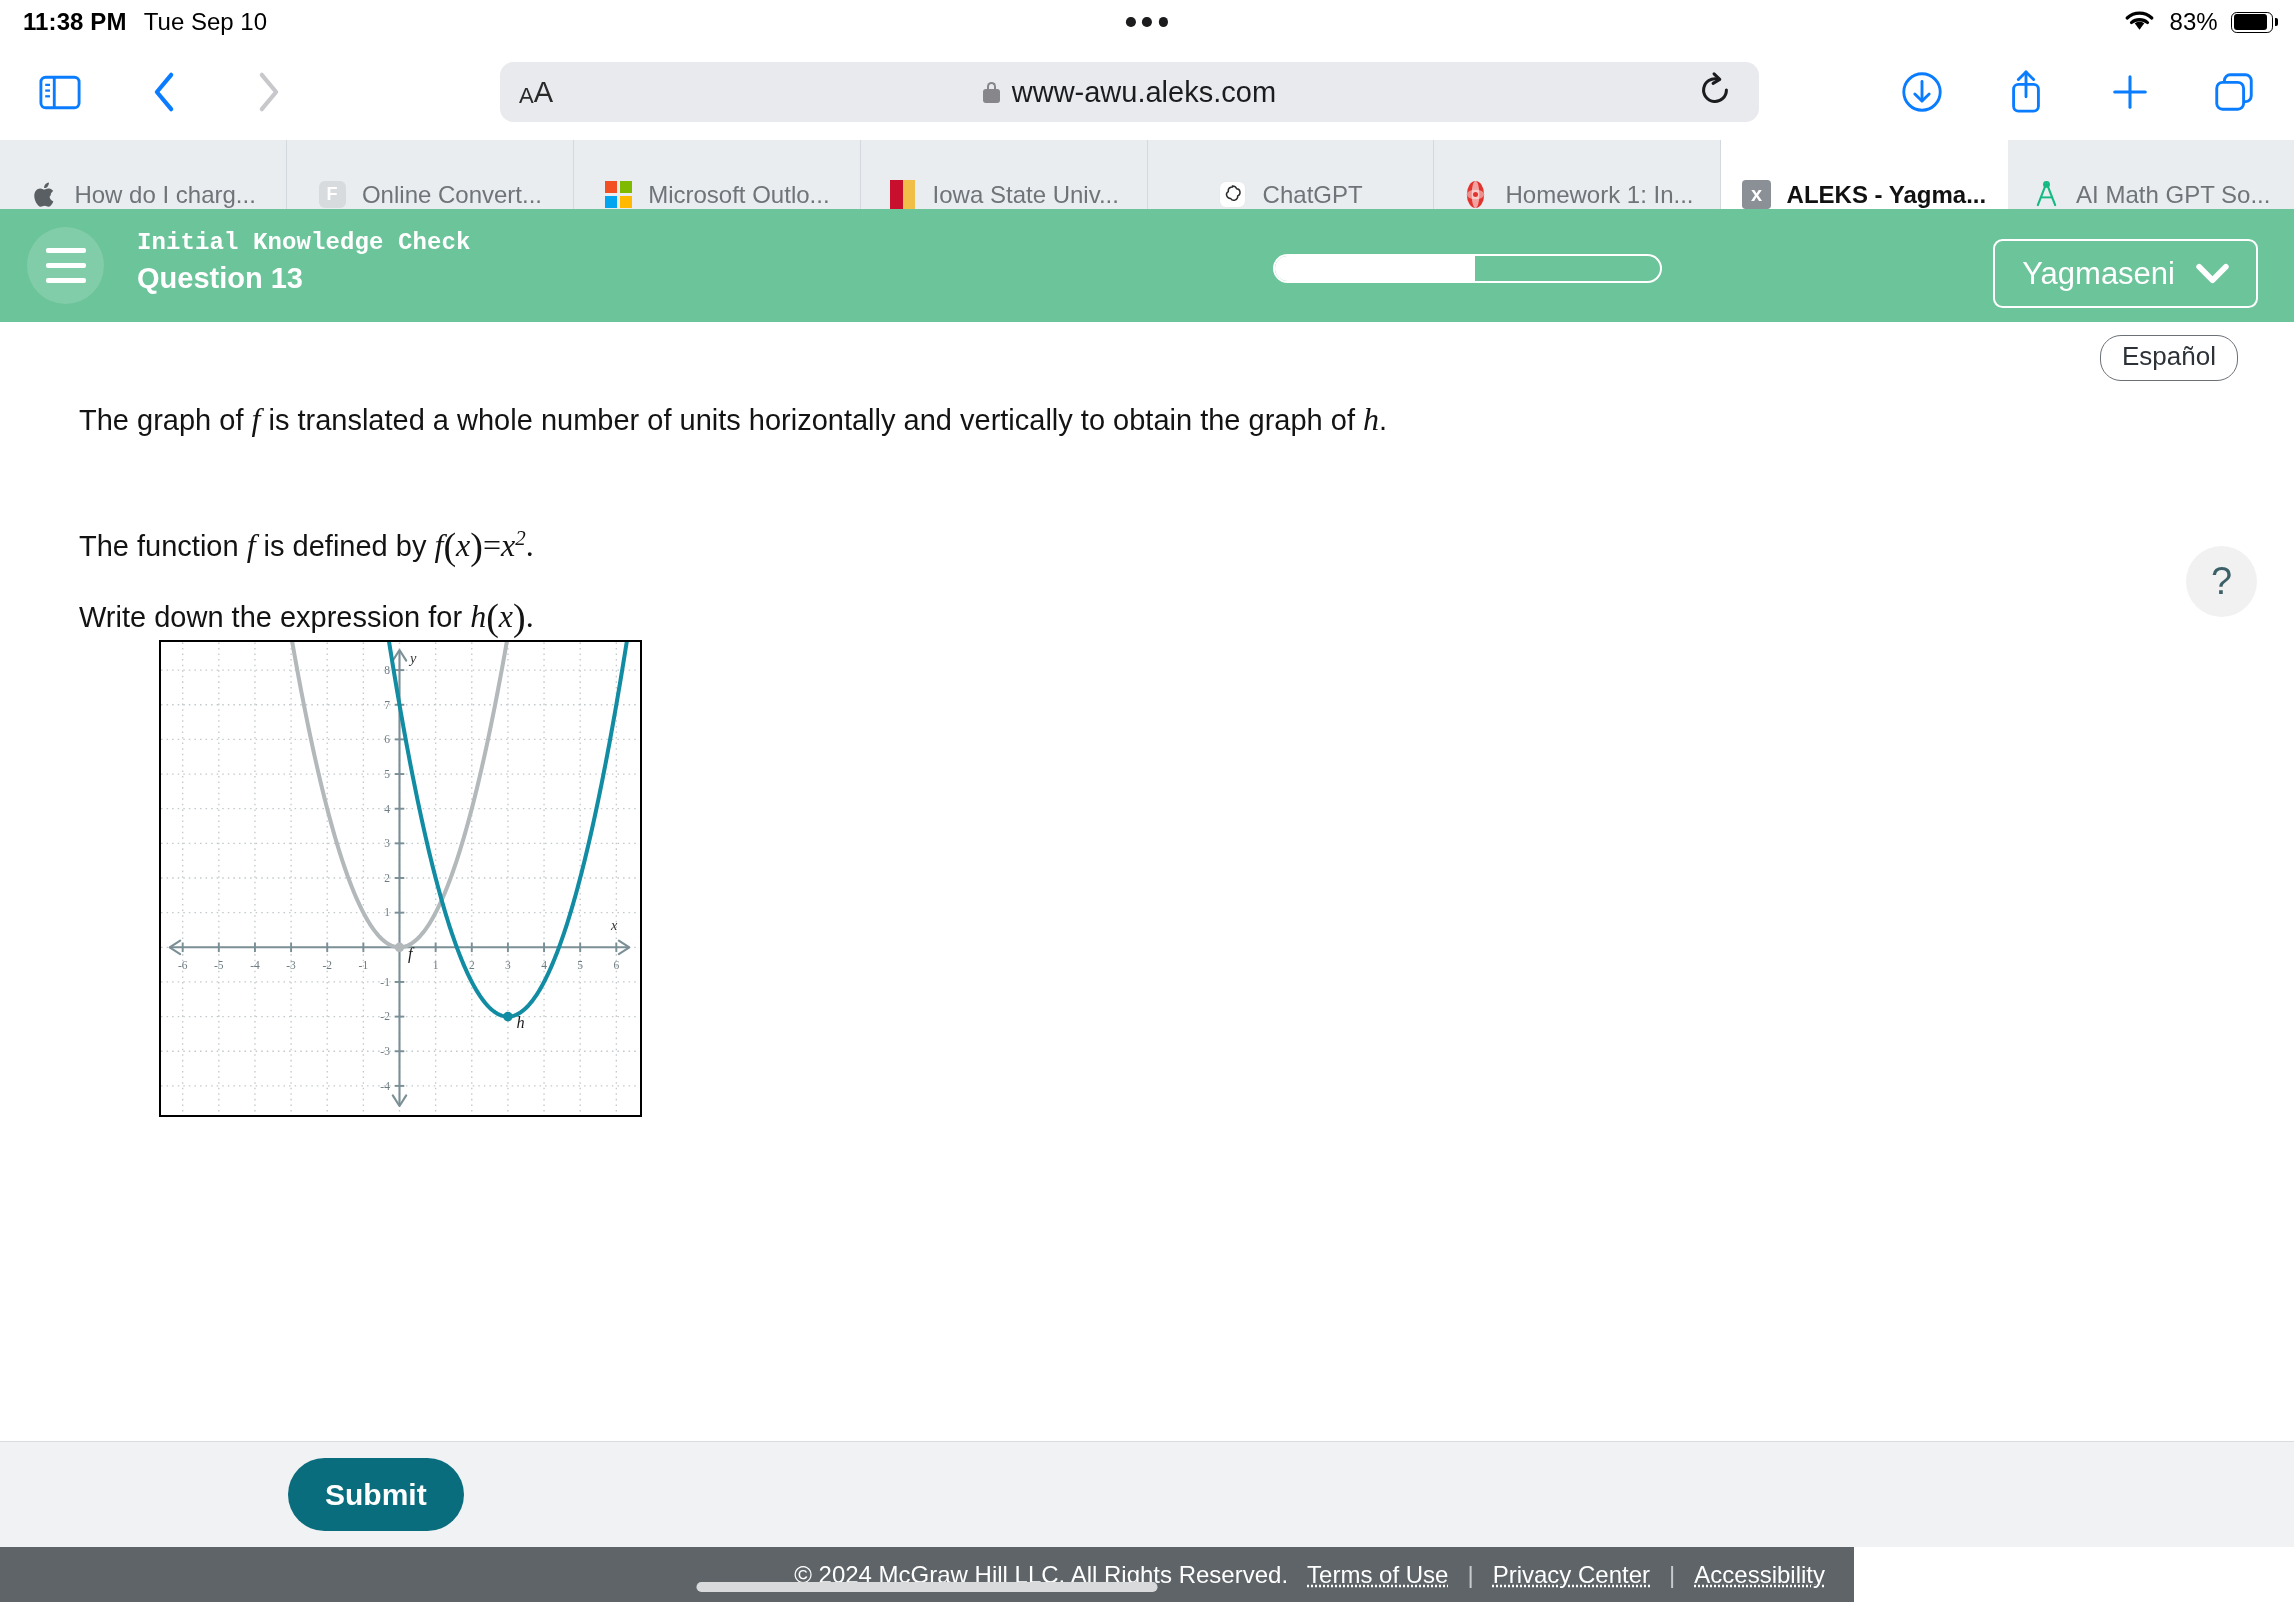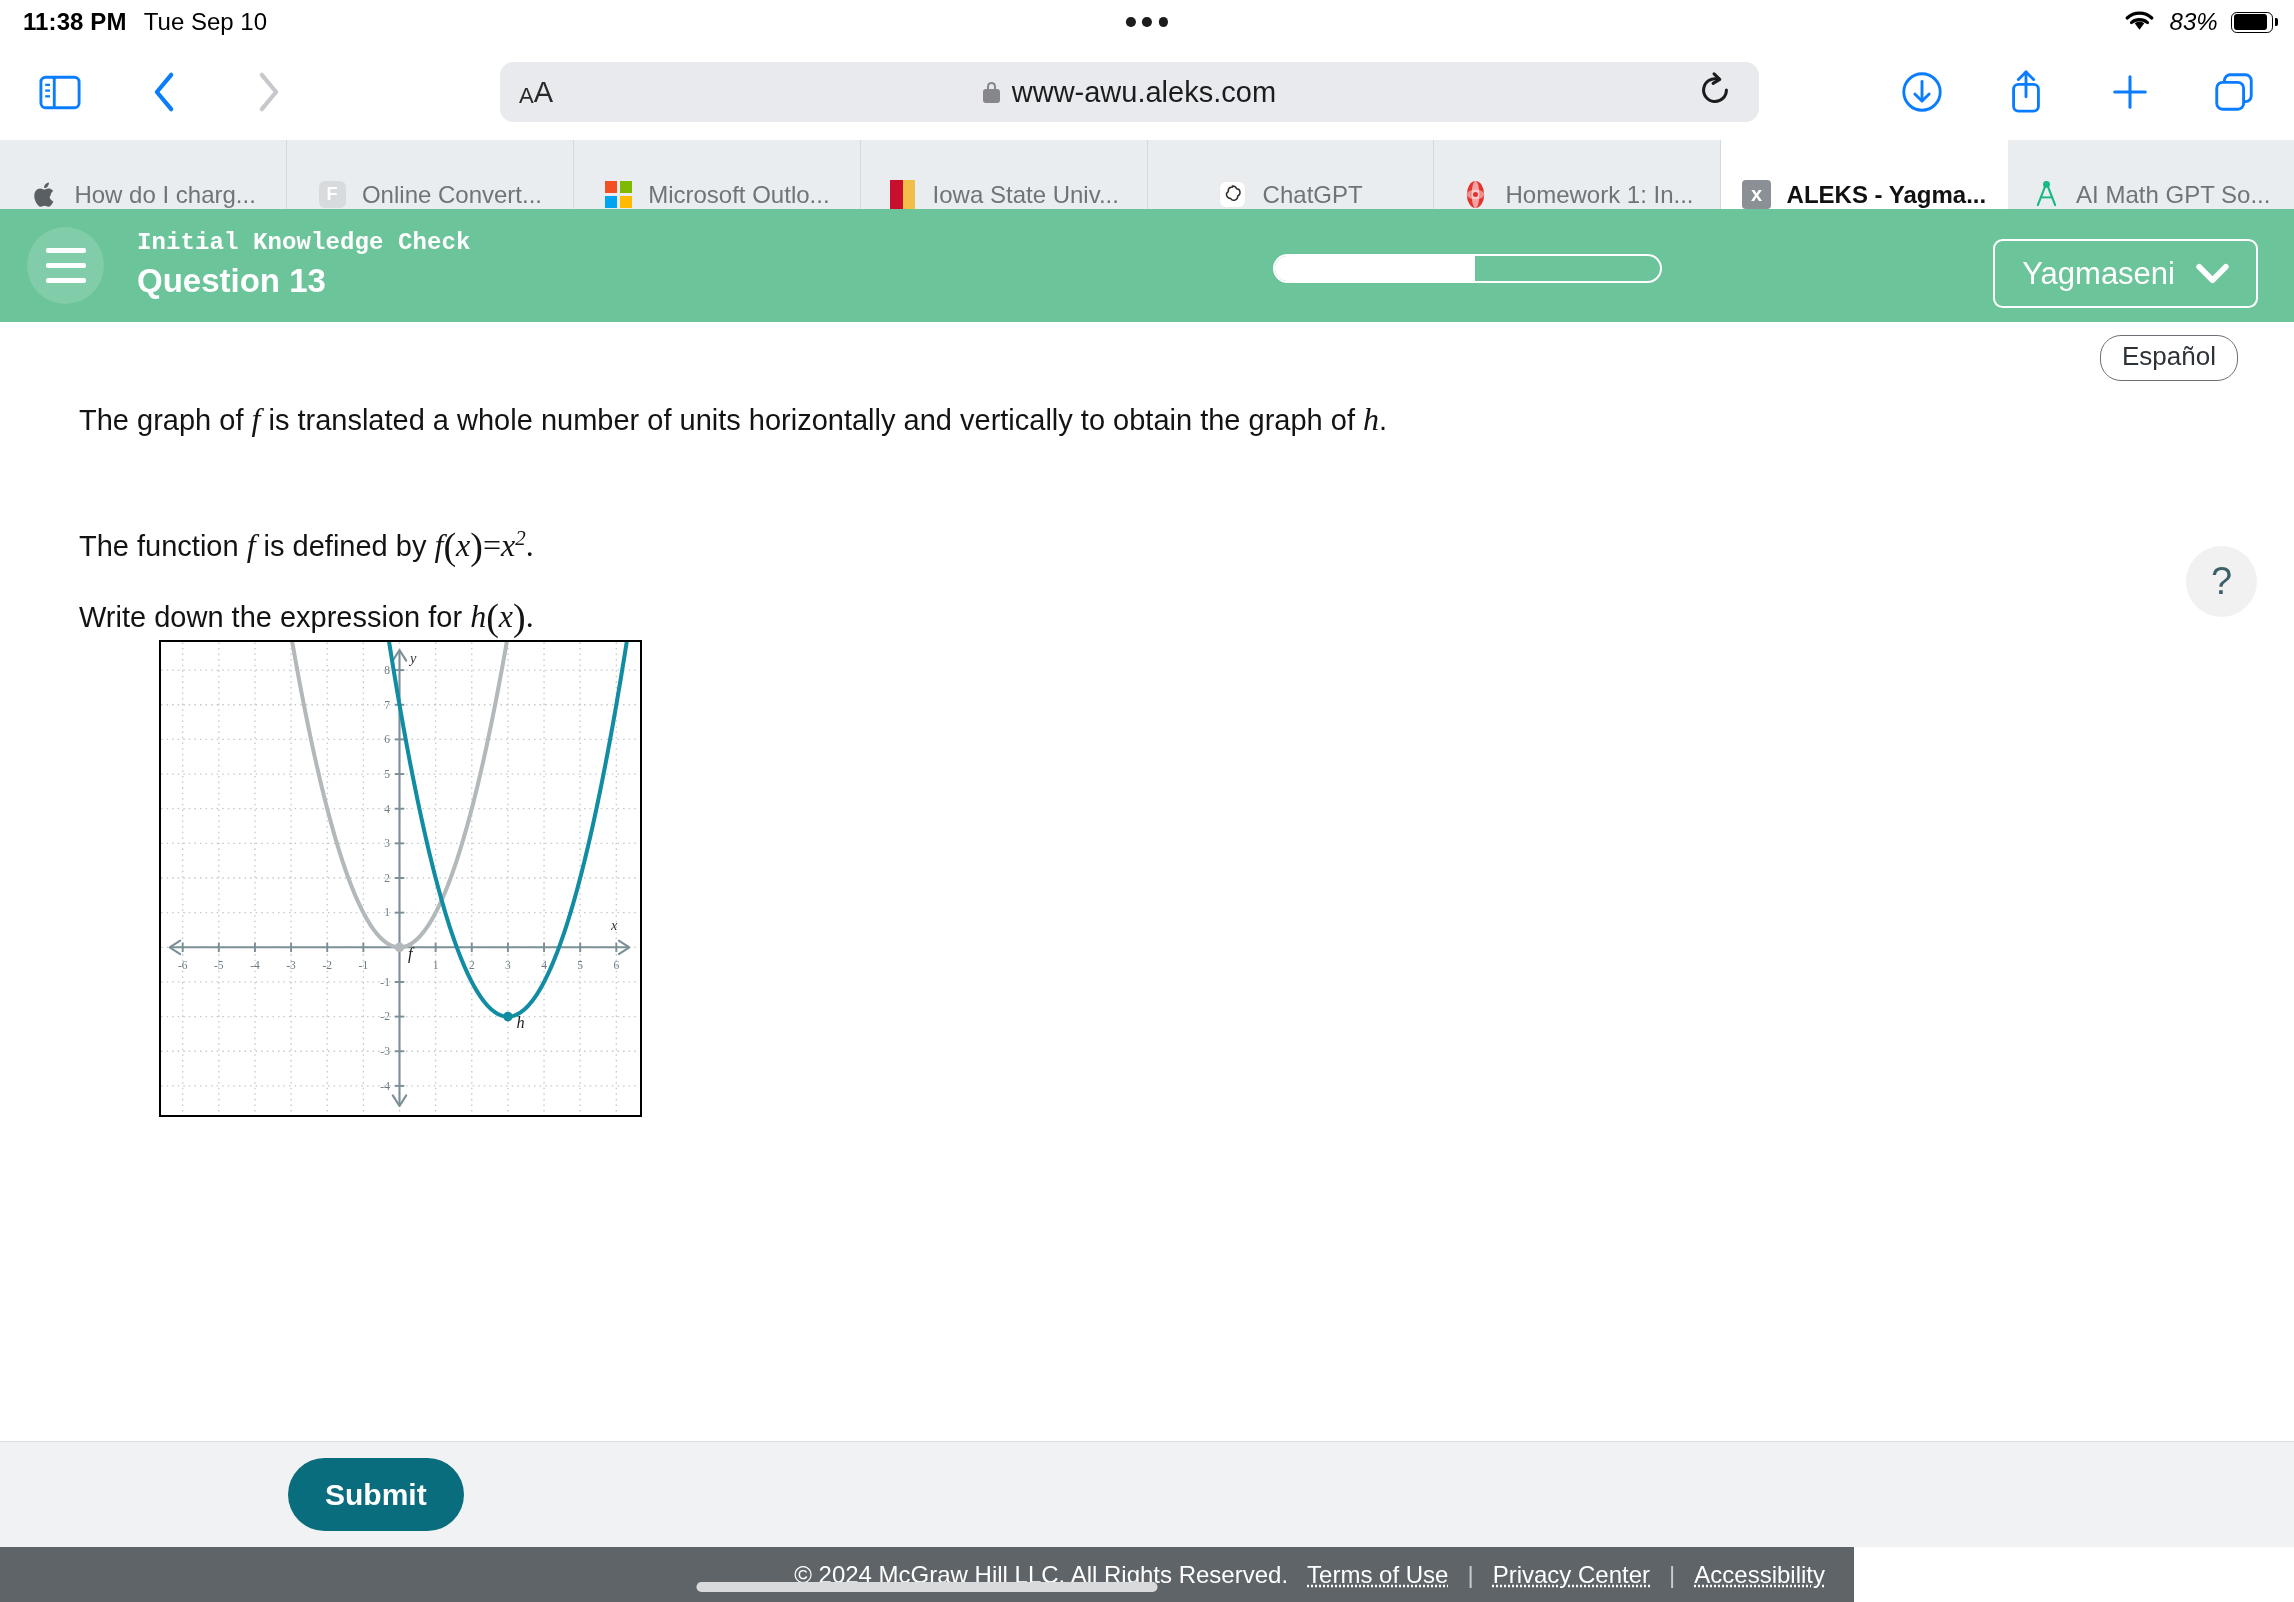--- a/index.html
+++ b/index.html
@@ -14,21 +14,21 @@
   
   .statusbar {
     position: absolute; top: 0; left: 0; width: 2294px; height: 44px;
     display: flex; align-items: center; background: #ffffff;
   }
   .sb-left { position:absolute; left: 23px; display:flex; align-items:center; gap:17.3px; }
   .sb-time { font-size: 24px; font-weight: 600; color: #000; letter-spacing: 0.1px; text-align: center; }
   .sb-date { font-size: 24px; font-weight: 500; color: #000; }
   .sb-center-dots { position:absolute; left: 50%; transform: translateX(-50%); display:flex; gap:6.7px; }
   .sb-center-dots i { width: 9.6px; height: 9.6px; border-radius: 50%; background: #1c1c1e; display:block; }
-  .sb-right { position:absolute; right: 21px; display:flex; align-items:center; gap:13.4px;font-style:italic; }
+  .sb-right { position:absolute; right: 21px; display:flex; align-items:center; gap:13.4px; }
   .sb-batt-pct { font-size: 24px; font-weight: 500; color:#000; }
   .batt { position: relative; width: 42px; height: 21px; border: 1.9px solid #000; border-radius: 5.8px; }
   .batt::after { content:''; position:absolute; right:-5.8px; top:5.8px; width:2.9px; height:7.7px; background:#000; border-radius:0 1.9px 1.9px 0; }
   .batt i { position:absolute; left:1.9px; top:1.9px; bottom:1.9px; width: 83%; background:#000; border-radius:2.9px; display:block; }
 
   
   .toolbar {
     position:absolute; top: 44px; left:0; width: 2294px; height: 96px;
     background: #ffffff; display:flex; align-items:center;
   }
@@ -84,21 +84,21 @@
     position:absolute; top: 209px; left:0; width:2294px; height: 113px;
     background: #6cc49a; display:flex; align-items:center;
   }
   .hamburger {
     position:absolute; left: 27px; width: 77px; height: 77px; border-radius: 50%;
     background: rgba(255,255,255,.15); display:flex; flex-direction:column; align-items:center; justify-content:center; gap: 10.6px;
   }
   .hamburger i { display:block; width: 40px; height: 4.8px; background:#fff; border-radius:1.9px; }
   .header-titles { position:absolute; left: 137px; top: 229px; }
   .h-small { font-size: 24px; color:#ffffff; font-weight:700; letter-spacing:0.1px;font-family:Liberation Mono, monospace; }
-  .h-big { font-size: 33px; color:#ffffff; font-weight:700; margin-top: 5.8px; }
+  .h-big { font-size: 29px; color:#ffffff; font-weight:700; margin-top: 5.8px; }
   .progress-track {
     position:absolute; left: 1273px; top: 254px; width: 389px; height: 29px;
     border: 2.4px solid #ffffff; border-radius: 14.4px; overflow:hidden; background: transparent;
   }
   .progress-fill { height:100%; background:#ffffff; }
   .user-btn {
     position:absolute; right: 36px; top: 239px; height: 69px; padding: 0 27px;
     border: 2.4px solid #ffffff; border-radius: 9.6px;
     display:flex; align-items:center; gap: 21px;
     color:#ffffff; font-size: 31px;

